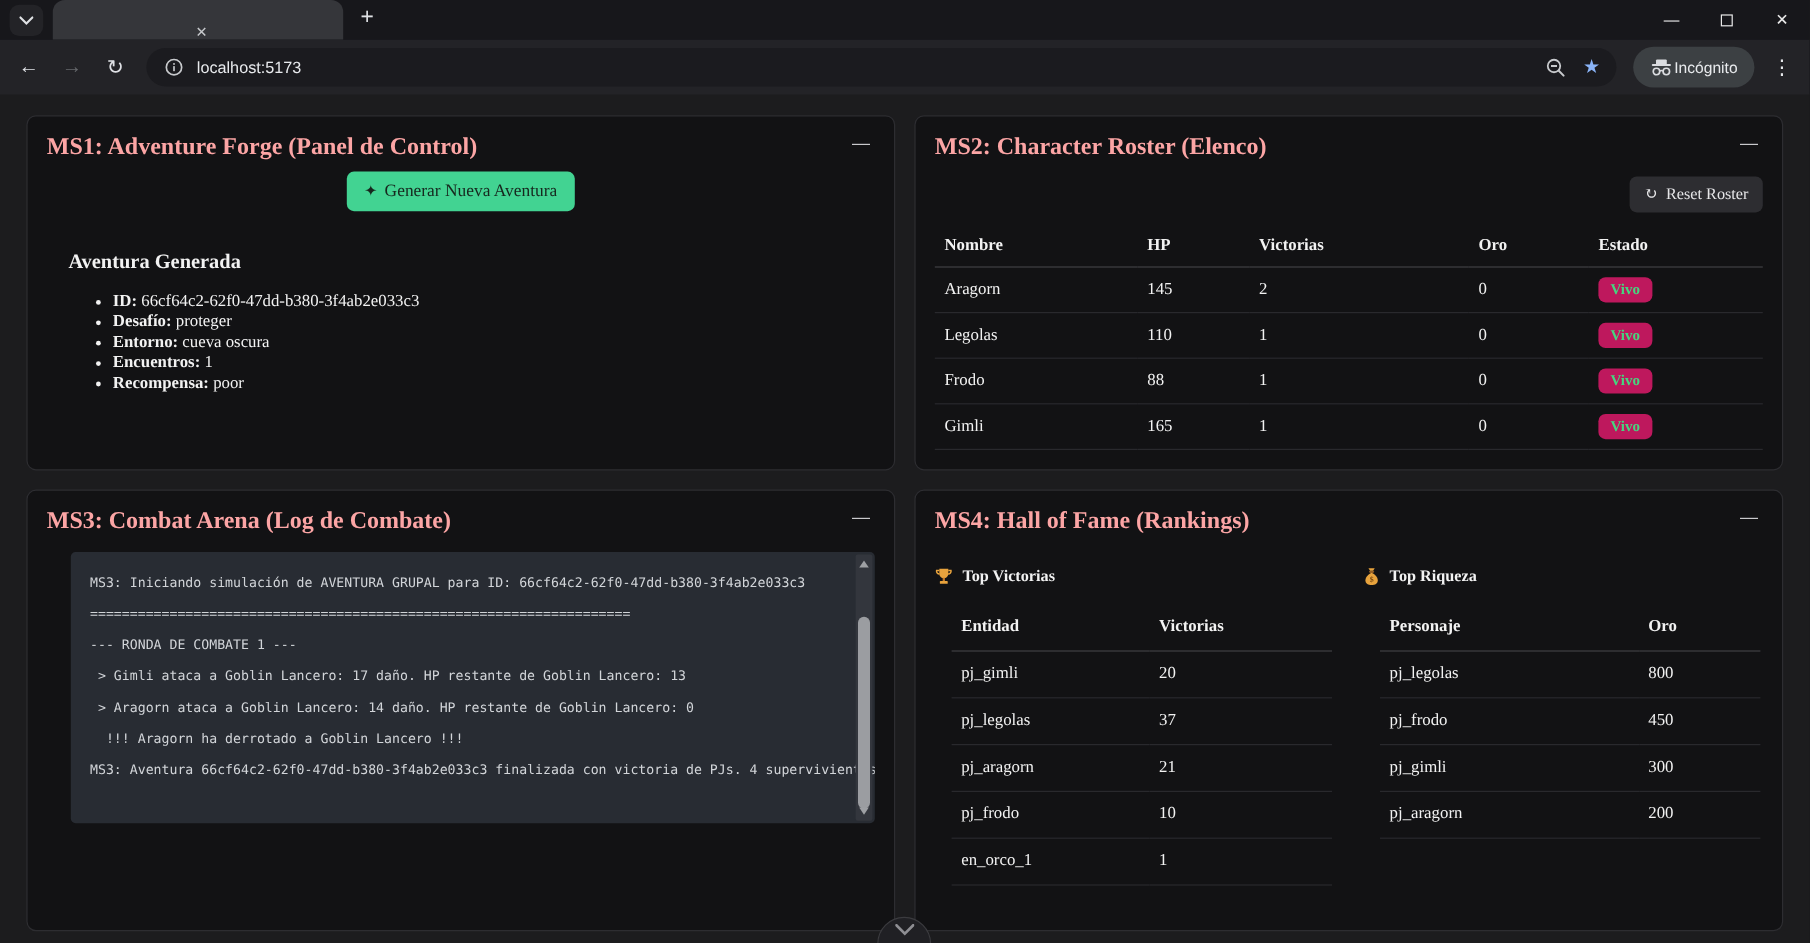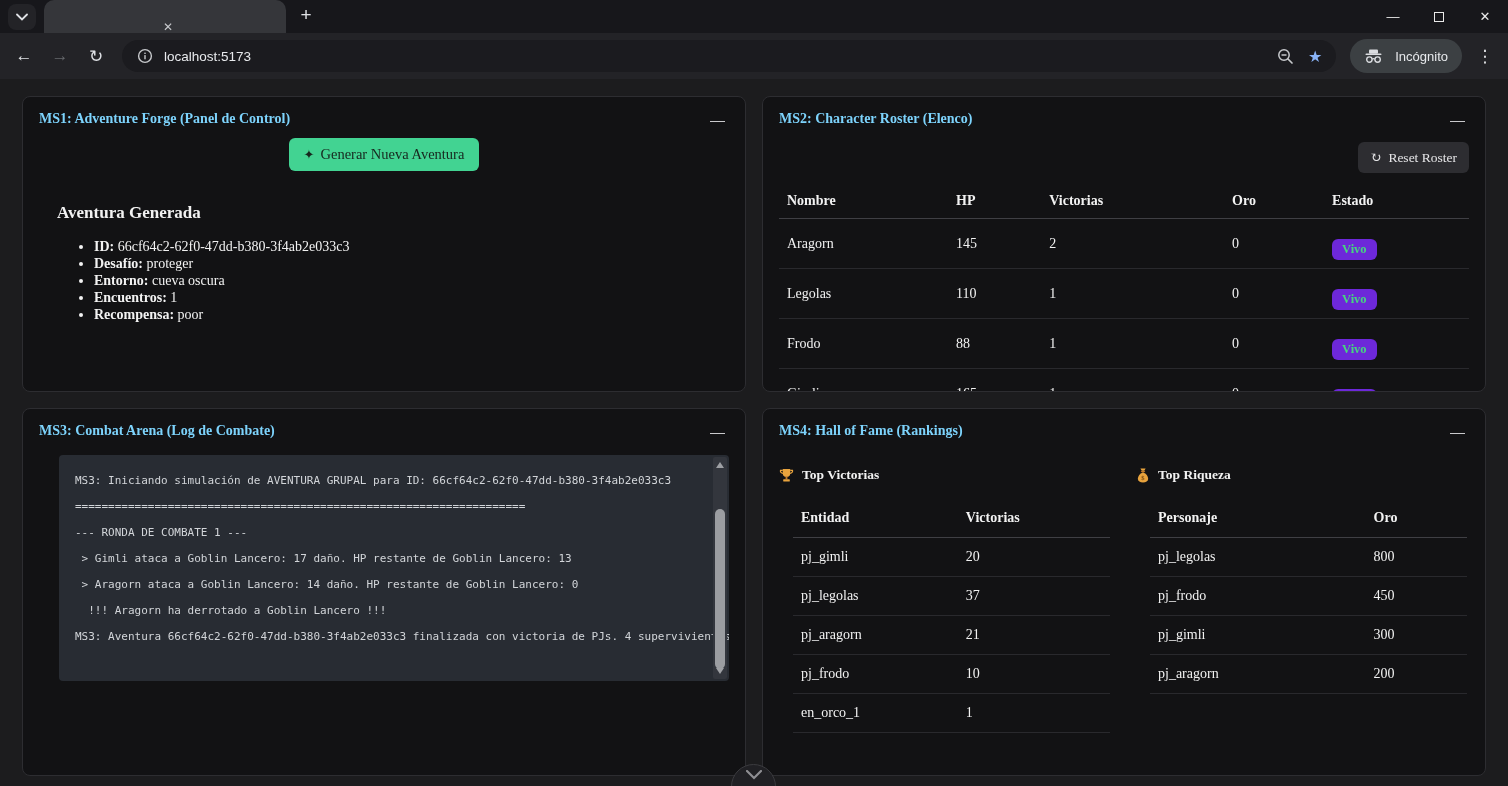--- a/index.html
+++ b/index.html
@@ -25,52 +25,52 @@
   .toolbar { height:46px; background:#232327; display:flex; align-items:center; padding:0 8px; gap:4px; }
   .nav-btn { width:32px; height:32px; border:none; border-radius:50%; background:transparent; font-size:17px; cursor:pointer; }
   .nav-back,.nav-reload { color:#dfe1e5; }
   .nav-forward { color:#66686c; }
   .omnibox { flex:1; height:32px; margin:0 6px; background:#1b1b1f; border-radius:16px; display:flex;
     align-items:center; padding:0 10px 0 12px; gap:8px; }
   .omnibox .url { color:#e8eaed; font-size:13.5px; flex:1; }
   .omni-icon { display:flex; align-items:center; justify-content:center; width:22px; }
   .star-icon { color:#8ab4f8; font-size:16px; cursor:pointer; }
   .incognito-chip { height:34px; background:#3c4043; border-radius:17px; display:flex; align-items:center;
-    gap:12px; padding:0 14px; margin:0 4px; }
+    gap:1px; padding:0 14px; margin:0 4px; }
   .incognito-chip span { color:#e8eaed; font-size:13px; }
   .menu-dots { border:none; background:transparent; color:#e8eaed; font-size:17px; width:30px; cursor:pointer; }
 
   
   .page { height:707px; background:#1c1c1e; padding:17px 22px; display:grid;
     grid-template-columns:724px 724px; grid-template-rows:296px 368px; gap:16px;
     font-family:"Liberation Serif","DejaVu Serif",serif; color:#f2f2f2; }
   .panel { background:#121214; border:1px solid #2d2d31; border-radius:8px; padding:14px 16px; overflow:hidden; }
   .panel-header { display:flex; justify-content:space-between; align-items:flex-start; }
-  .panel-title { font-size:14px; font-weight:bold; color:#7dd3fc; }
+  .panel-title { font-size:20px; font-weight:bold; color:#fca5a5; }
   .min-btn { border:none; background:transparent; color:#c9c9cc; font-size:15px; cursor:pointer; line-height:14px; padding:2px 4px; }
 
   
   .center-row { text-align:center; margin-top:9px; }
   .generate-btn { background:#42d392; color:#17271e; border:none; border-radius:6px; padding:8px 15px;
     font-family:inherit; font-size:14.5px; cursor:pointer; }
   .generate-btn .spark { margin-right:6px; font-size:13px; }
   .result-section { margin:32px 0 0 18px; }
   .result-title { font-size:17px; font-weight:bold; }
   .detail-list { margin-top:15px; padding-left:37px; font-size:14px; }
   .detail-list li { line-height:17px; margin:0; }
 
   
   .reset-row { display:flex; justify-content:flex-end; margin:13px 0 11px; }
   .reset-btn { background:#2d2d31; color:#e6e6e8; border:none; border-radius:6px; padding:7px 12px;
     font-family:inherit; font-size:13.5px; cursor:pointer; display:flex; align-items:center; gap:7px; }
   table { width:100%; border-collapse:collapse; font-size:14px; }
   th { text-align:left; font-weight:bold; padding:9px 8px; border-bottom:1px solid #3f3f44; }
   td { padding:8px 8px; border-bottom:1px solid #29292d; }
-  .status-badge { display:inline-block; background:#6d28d9; color:#45d67f; font-weight:bold;
-    font-size:12.5px; padding:3px 10px; border-radius:6px;margin-top:12px; }
+  .status-badge { display:inline-block; background:#be185d; color:#45d67f; font-weight:bold;
+    font-size:12.5px; padding:3px 10px; border-radius:6px; }
 
   
   .console { position:relative; margin-top:14px; height:226px; background:#282c33; border-radius:4px;
     padding:13px 28px 13px 16px; font-family:"DejaVu Sans Mono","Liberation Mono",monospace;
     font-size:11px; color:#d2d5d9; overflow:hidden;margin-left:20px; }
   .log-line { line-height:26px; white-space:pre; }
   .scrollbar { position:absolute; top:2px; bottom:2px; right:2px; width:14px; background:#33363d; border-radius:2px; }
   .sb-arrow { position:absolute; left:0; width:14px; height:14px; display:flex; align-items:center; justify-content:center; }
   .sb-arrow.up { top:1px; } .sb-arrow.down { bottom:1px; }
   .tri-up { width:0; height:0; border-left:4px solid transparent; border-right:4px solid transparent; border-bottom:6px solid #9ea0a4; }

